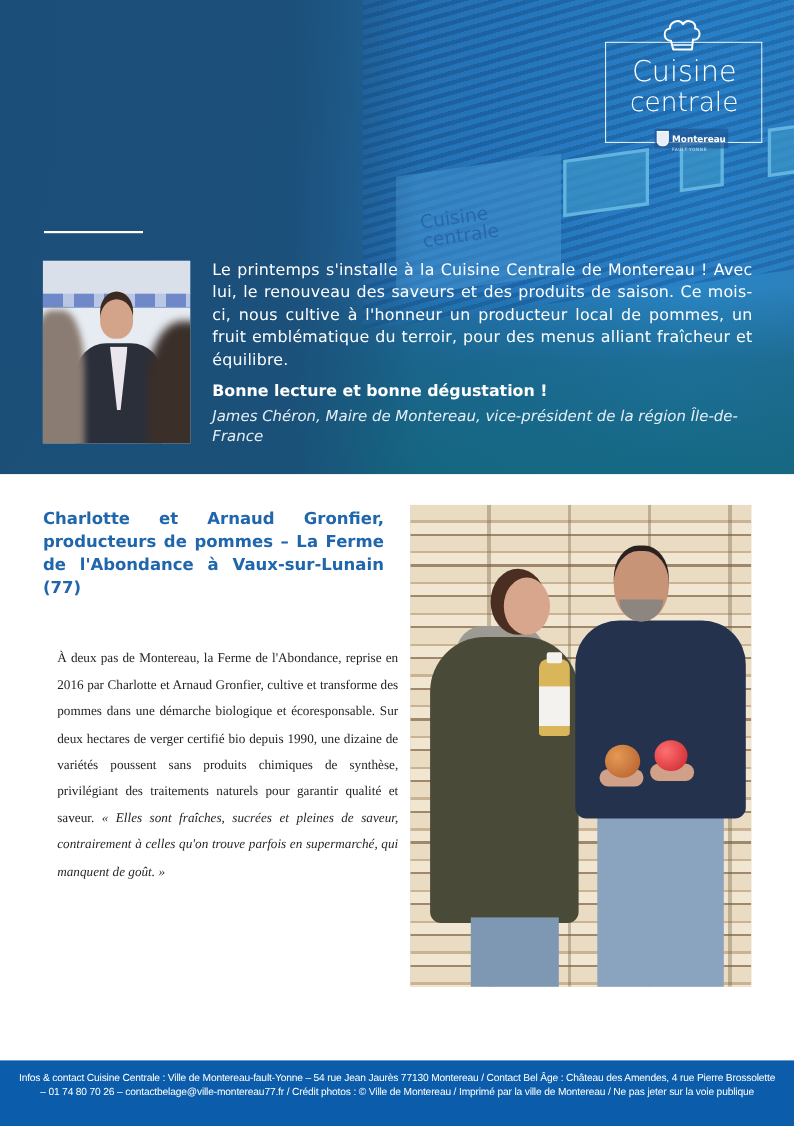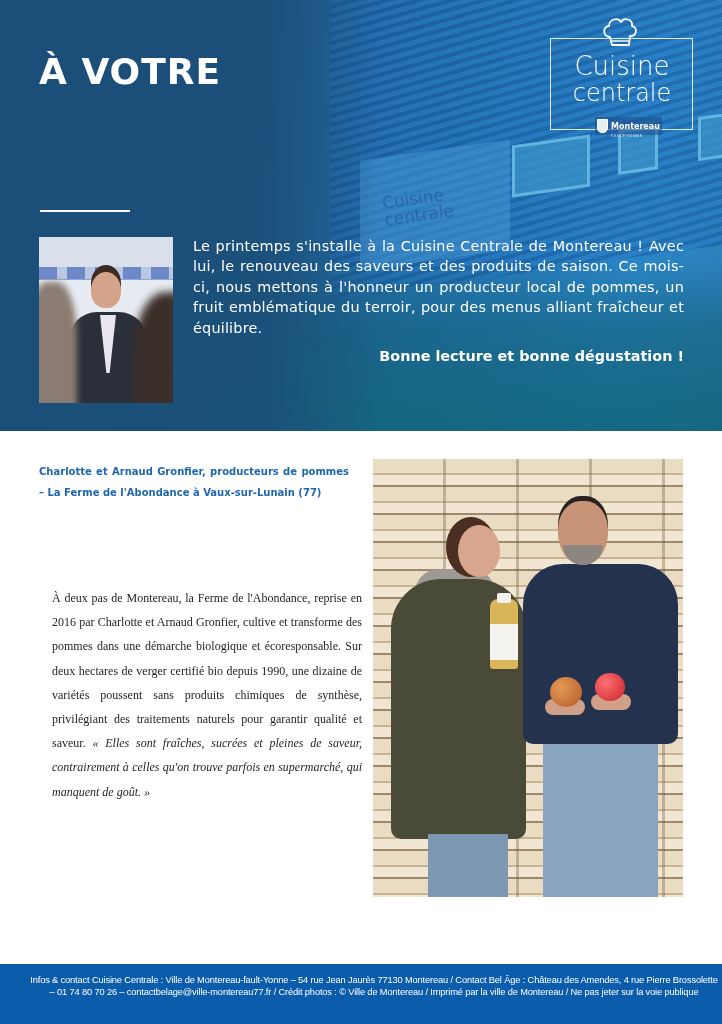--- a/index.html
+++ b/index.html
@@ -70,32 +70,32 @@
   .mayor-photo .blur-l { position: absolute; left: -12px; top: 45px; width: 50px; height: 140px; border-radius: 40% 40% 0 0; background: #8a7c72; filter: blur(3px); }
   .mayor-photo .blur-r { position: absolute; left: 95px; top: 55px; width: 70px; height: 130px; border-radius: 45% 45% 0 0; background: #3b2f2a; filter: blur(4px); }
 
   .intro {
     position: absolute; left: 193px; top: 236px; width: 491px;
     color: #ffffff; font-family: "DejaVu Sans", sans-serif;
     font-size: 14.4px; line-height: 20.4px; text-align: justify; letter-spacing: 0.2px;
   }
   .intro-bold {
     position: absolute; left: 193px; top: 346px; width: 491px;
-    color: #ffffff; font-weight: bold; font-size: 14.4px; line-height: 20px; text-align: right;
+    color: #ffffff; font-weight: bold; font-size: 14.4px; line-height: 20px;
   }
   .intro-sig {
     position: absolute; left: 193px; top: 370px; width: 500px;
     color: #e6eef5; font-style: italic; font-size: 13.6px; line-height: 18px;
   }
 
   
   .article-title {
     position: absolute; left: 39px; top: 461px; width: 310px;
     color: #1f66ad; font-family: "DejaVu Sans", sans-serif; font-weight: bold;
-    font-size: 10px; line-height: 21px; text-align: justify; text-align-last: left;
+    font-size: 15px; line-height: 21px; text-align: justify; text-align-last: left;
   }
   .article-body {
     position: absolute; left: 39px; top: 586px; width: 310px;
     color: #1f1f1f; font-family: Liberation Serif, serif;
     font-size: 12px; line-height: 24.2px; text-align: justify; text-align-last: left; margin-left: 13px;
   }
   .article-body em { font-style: italic; }
 
   .producers-photo {
     position: absolute; left: 373px; top: 459px; width: 310px; height: 438px; overflow: hidden;
@@ -128,21 +128,21 @@
   .hand2 { position: absolute; left: 218px; top: 235px; width: 40px; height: 16px; border-radius: 10px; background: #d1a088; }
 
   
   .footer {
     position: absolute; left: 0; top: 964px; width: 722px; height: 60px;
     background: #0b5dab;
   }
   .footer-text {
     position: absolute; left: 14px; top: 10px; width: 694px;
     color: #ffffff; font-family: "Liberation Sans", sans-serif;
-    font-size: 9.3px; line-height: 12px; text-align: center; letter-spacing: -0.15px; margin-left: 13px;
+    font-size: 9.3px; line-height: 12px; text-align: center; letter-spacing: -0.15px;
   }
 </style>
 </head>
 <body>
 
 <section class="hero">
   <div class="hero-bg">
     <div class="siding"></div>
     <div class="wall-panel"></div>
     <div class="window1"></div>
@@ -150,21 +150,20 @@
     <div class="window3"></div>
     <div class="wall-sign">
       <div>Cuisine</div>
       <div>centrale</div>
     </div>
     <div class="grass"></div>
     <div class="left-shade"></div>
   </div>
 
   <h1 class="hero-title">
-    <span>À VOTRE</span>
   </h1>
   <div class="title-rule"></div>
 
   <div class="logo-box"></div>
   <svg class="chef-hat" viewBox="0 0 38 34">
     <path d="M10 22 C3 22 2 12 9 11 C9 4 18 2 21 7 C24 2 33 4 32 11 C38 12 37 22 30 21 L29 30 L12 30 Z" fill="none" stroke="#ffffff" stroke-width="1.8" stroke-linejoin="round"></path>
     <path d="M12 26 L29 26" stroke="#ffffff" stroke-width="1.4"></path>
   </svg>
   <div class="logo-text">
     <span class="l1">Cuisine</span>
@@ -179,22 +178,23 @@
   </div>
 
   <div class="mayor-photo">
     <div class="tiles"></div>
     <div class="head"></div>
     <div class="body"></div>
     <div class="shirt"></div>
     <div class="blur-l"></div>
     <div class="blur-r"></div>
   </div>
-  <p class="intro">Le printemps s'installe à la Cuisine Centrale de Montereau ! Avec lui, le renouveau des saveurs et des produits de saison. Ce mois-ci, nous mettons à l'honneur un producteur local de pommes, un fruit emblématique du terroir, pour des menus alliant fraîcheur et équilibre.</p>
+  <p class="intro">Le printemps s'installe à la Cuisine Centrale de Montereau ! Avec lui, le renouveau des saveurs et des produits de saison. Ce mois-ci, nous cultive à l'honneur un producteur local de pommes, un fruit emblématique du terroir, pour des menus alliant fraîcheur et équilibre.</p>
   <p class="intro-bold">Bonne lecture et bonne dégustation !</p>
+  <p class="intro-sig">James Chéron, Maire de Montereau, vice-président de la région Île-de-France</p>
 </section>
 
 <h2 class="article-title">Charlotte et Arnaud Gronfier, producteurs de pommes – La Ferme de l'Abondance à Vaux-sur-Lunain (77)</h2>
 <p class="article-body"><span>À deux pas de Montereau, la Ferme de l'Abondance, reprise en 2016 par Charlotte et Arnaud Gronfier, cultive et transforme des pommes dans une démarche biologique et écoresponsable. Sur deux hectares de verger certifié bio depuis 1990, une dizaine de variétés poussent sans produits chimiques de synthèse, privilégiant des traitements naturels pour garantir qualité et saveur. </span><em>« Elles sont fraîches, sucrées et pleines de saveur, contrairement à celles qu'on trouve parfois en supermarché, qui manquent de goût. »</em></p>
 
 <div class="producers-photo">
   <div class="crates"></div>
   <div class="crate-cols"></div>
   <div class="woman-hood"></div>
   <div class="woman-coat"></div>

